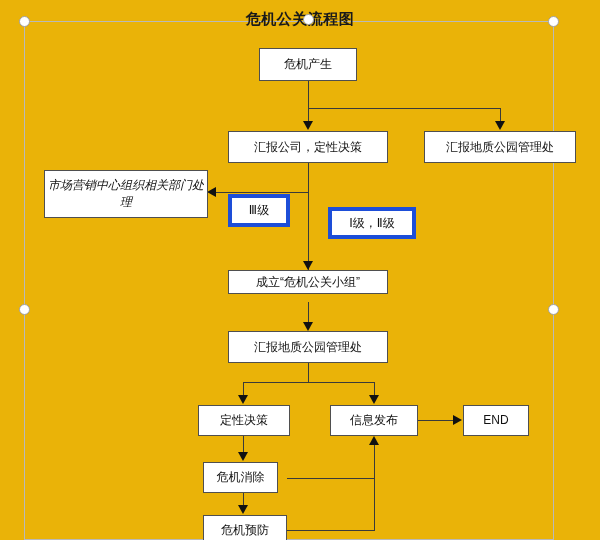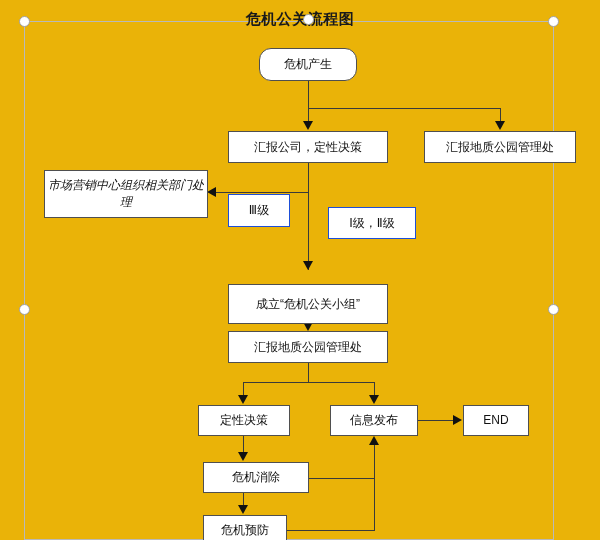--- a/index.html
+++ b/index.html
@@ -54,21 +54,21 @@
     color: #111111;
     font-size: 12px;
     display: flex;
     align-items: center;
     justify-content: center;
     text-align: center;
     line-height: 1.35;
     padding: 1px 2px;
   }
   .node.label-box {
-    border: 1px solid #1d4ed8;
+    border: 4px solid #1d4ed8;
   }
   .node.two-line {
     line-height: 1.45;
     font-style: italic;
   }
   .node .txt {
     display: block;
     width: 100%;
   }
   
@@ -151,21 +151,21 @@
   <div class="edge v" style="left:243px; top:493px; height:13px;"></div>
   <div class="arrow down" style="left:238px; top:505px;"></div>
 
   <div class="edge h" style="left:287px; top:478px; width:88px;"></div>
 
   <div class="edge h" style="left:287px; top:530px; width:88px;"></div>
 
   <div class="edge v" style="left:374px; top:445px; height:85px;"></div>
   <div class="arrow up" style="left:369px; top:436px;"></div>
 
-  <div class="node" style="left:259px; top:48px; width:98px; height:33px;border-radius:12px;">
+  <div class="node" style="left:259px; top:48px; width:98px; height:33px;">
     <span class="txt">危机产生</span>
   </div>
 
   <div class="node" style="left:228px; top:131px; width:160px; height:32px;">
     <span class="txt">汇报公司，定性决策</span>
   </div>
 
   <div class="node" style="left:424px; top:131px; width:152px; height:32px;">
     <span class="txt">汇报地质公园管理处</span>
   </div>
@@ -175,41 +175,41 @@
   </div>
 
   <div class="node label-box" style="left:228px; top:194px; width:62px; height:33px;">
     <span class="txt">Ⅲ级</span>
   </div>
 
   <div class="node label-box" style="left:328px; top:207px; width:88px; height:32px;">
     <span class="txt">Ⅰ级，Ⅱ级</span>
   </div>
 
-  <div class="node" style="left:228px; top:284px; width:160px; height:40px;">
+  <div class="node" style="left:228px; top:270px; width:160px; height:24px;">
     <span class="txt">成立“危机公关小组”</span>
   </div>
 
   <div class="node" style="left:228px; top:331px; width:160px; height:32px;">
     <span class="txt">汇报地质公园管理处</span>
   </div>
 
   <div class="node" style="left:198px; top:405px; width:92px; height:31px;">
     <span class="txt">定性决策</span>
   </div>
 
   <div class="node" style="left:330px; top:405px; width:88px; height:31px;">
     <span class="txt">信息发布</span>
   </div>
 
   <div class="node" style="left:463px; top:405px; width:66px; height:31px;text-align:center;">
     <span class="txt">END</span>
   </div>
 
-  <div class="node" style="left:203px; top:462px; width:106px; height:31px;">
+  <div class="node" style="left:203px; top:462px; width:75px; height:31px;">
     <span class="txt">危机消除</span>
   </div>
 
   <div class="node" style="left:203px; top:515px; width:84px; height:31px;">
     <span class="txt">危机预防</span>
   </div>
 
   <div class="sel-handle" style="left:19px; top:16px;"></div>
   <div class="sel-handle" style="left:303px; top:14px;"></div>
   <div class="sel-handle" style="left:548px; top:16px;"></div>

